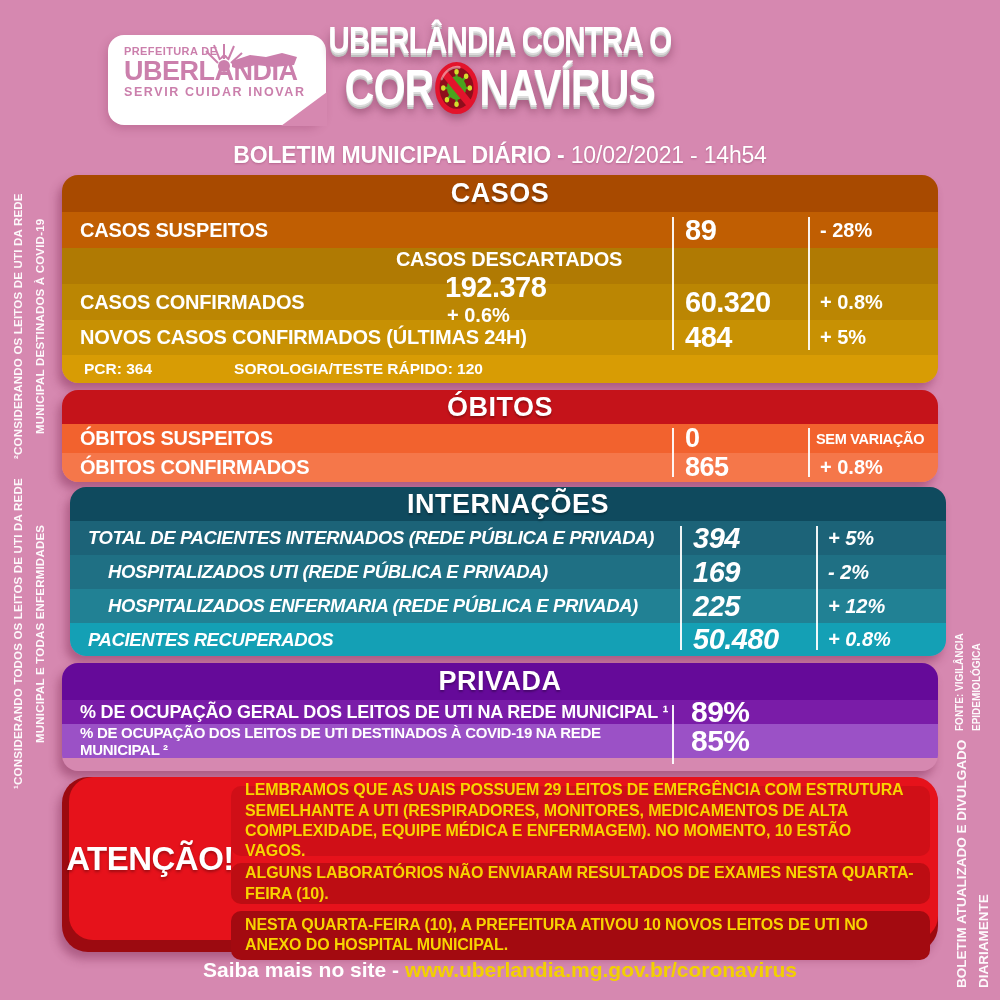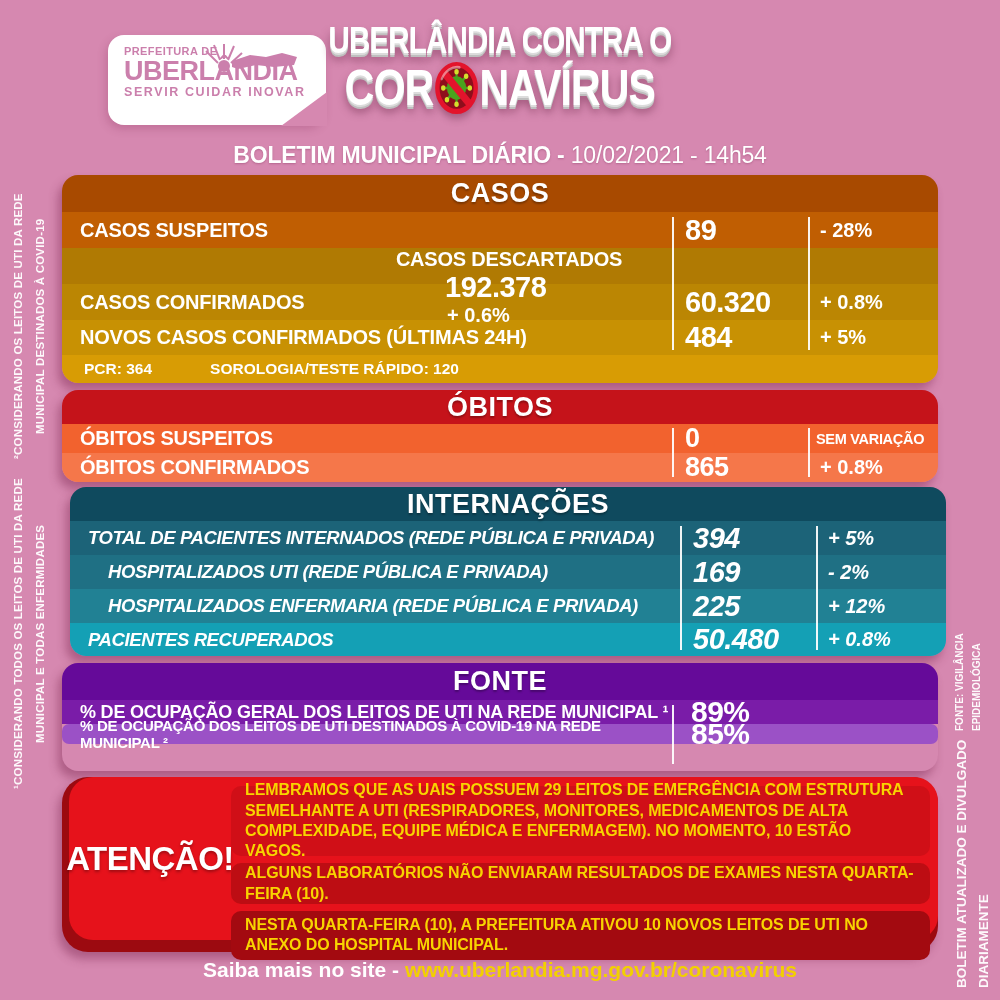--- a/index.html
+++ b/index.html
@@ -66,21 +66,21 @@
   
   .p-casos{top:175px;height:208px;}
   .p-casos .hdr{height:37px;background:#a84a00;}
   .p-casos .row{height:36px;font-size:20px;}
   .p-casos .row.r0{background:#c05e02;}
   .p-casos .row.r1{background:#b07a03;flex-direction:column;}
   .p-casos .row.r2{background:#bb8603;}
   .p-casos .row.r3{background:#c89103;height:35px;}
   .p-casos .lbl{font-size:20px;}
   .p-casos .foot{height:28px;background:#d89c04;display:flex;align-items:center;color:#fff;
-    font-size:15.5px;font-weight:700;padding-left:22px;gap:58px;}
+    font-size:15.5px;font-weight:700;padding-left:22px;gap:82px;}
   .p-casos .vline.a{left:610px;top:42px;bottom:33px;}
   .p-casos .vline.b{left:746px;top:42px;bottom:33px;}
 
   
   .p-obitos{top:390px;height:92px;}
   .p-obitos .hdr{height:34px;background:#c5131a;}
   .p-obitos .row{height:29px;}
   .p-obitos .lbl{font-size:20px;padding-left:18px;}
   .p-obitos .row.r0{background:#f2622e;}
   .p-obitos .row.r1{background:#f5774a;}
@@ -99,21 +99,21 @@
   .p-inter .row.r3{background:#14a0b5;height:33px;}
   .p-inter .vline.a{left:610px;top:39px;bottom:6px;}
   .p-inter .vline.b{left:746px;top:39px;bottom:6px;}
 
   
   .p-leitos{top:663px;height:108px;}
   .p-leitos .hdr{height:37px;background:#650a99;}
   .p-leitos .row{height:24px;}
   .p-leitos .row.r0{background:#7a1ca8;}
   .p-leitos .row.r0 .lbl{font-size:18px;}
-  .p-leitos .row.r1{background:#9b51c6;height:20px;border-radius:7px;}
+  .p-leitos .row.r1{background:#9b51c6;height:34px;}
   .p-leitos .row.r1 .lbl{font-size:15px;letter-spacing:-.3px;}
   .p-leitos .val{width:260px;font-size:30px;}
   .p-leitos .vline.a{left:610px;top:42px;bottom:7px;}
 
   
   .p-atencao{top:777px;height:175px;background:#9c0a10;border-radius:26px;overflow:visible;}
   .at-inner{position:absolute;left:7px;top:0;right:0;bottom:12px;background:#e6121b;border-radius:24px;}
   .at-label{position:absolute;left:0;top:0;bottom:0;width:162px;display:flex;align-items:center;justify-content:center;
     color:#fff;font-size:33px;font-weight:800;letter-spacing:-.5px;text-shadow:0 2px 3px rgba(0,0,0,.3);}
   .at-msgs{position:absolute;left:162px;right:8px;top:9px;bottom:6px;display:flex;flex-direction:column;gap:7px;}
@@ -260,21 +260,21 @@
   <div class="row r3">
     <div class="lbl">PACIENTES RECUPERADOS</div>
     <div class="val">50.480</div>
     <div class="chg">+ 0.8%</div>
   </div>
   <div class="vline a"></div>
   <div class="vline b"></div>
 </div>
 
 <div class="panel p-leitos">
-  <div class="hdr">FONTE</div>
+  <div class="hdr">PRIVADA</div>
   <div class="row r0">
     <div class="lbl">% DE OCUPAÇÃO GERAL DOS LEITOS DE UTI NA REDE MUNICIPAL ¹</div>
     <div class="val">89%</div>
   </div>
   <div class="row r1">
     <div class="lbl">% DE OCUPAÇÃO DOS LEITOS DE UTI DESTINADOS À COVID-19 NA REDE MUNICIPAL ²</div>
     <div class="val">85%</div>
   </div>
   <div class="vline a"></div>
 </div>

